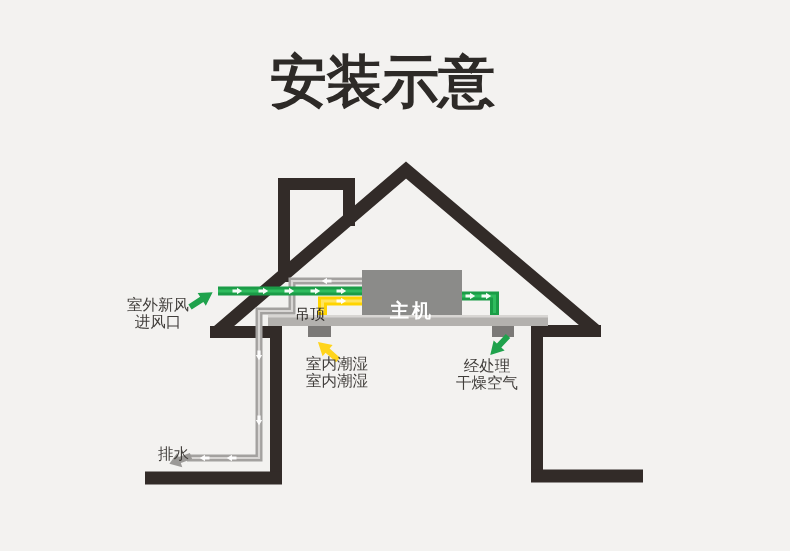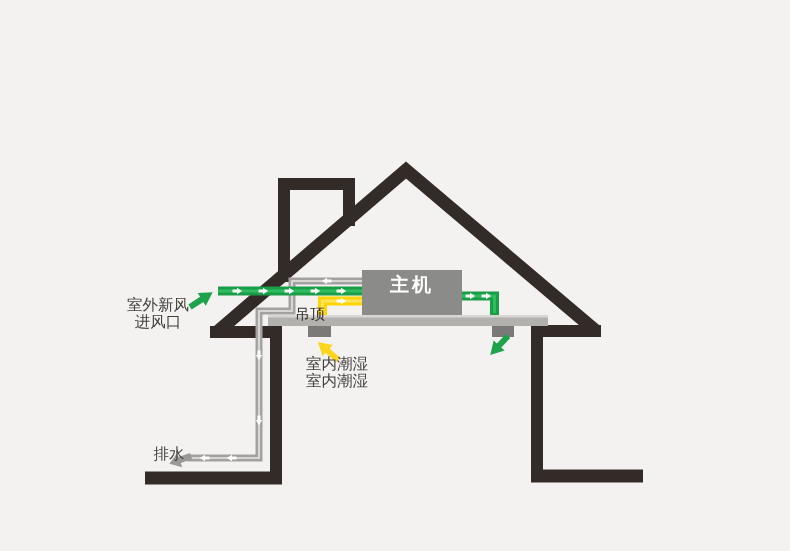--- a/index.html
+++ b/index.html
@@ -25,27 +25,27 @@
     position:absolute;
     font-size:15.5px;
     line-height:16.5px;
     color:#403d3a;
     text-align:center;
     white-space:nowrap;
   }
   .label-fresh-air{left:112px;top:297px;width:92px;}
   .label-indoor{left:292px;top:356px;width:90px;}
   .label-processed{left:442px;top:358px;width:90px;}
-  .label-drain{left:149px;top:446px;width:40px;text-align:center;}
+  .label-drain{left:149px;top:446px;width:40px;text-align:right;}
   .label-ceiling{
     position:absolute;left:295px;top:305px;
     font-size:15px;font-weight:normal;color:#302d2a;
   }
   .unit-label{
-    position:absolute;left:362px;top:258px;width:100px;height:54px;
+    position:absolute;left:362px;top:284px;width:100px;height:54px;
     display:flex;align-items:center;justify-content:center;
     font-size:19px;font-weight:bold;color:#ffffff;letter-spacing:3px;
   }
 </style>
 </head>
 <body>
 
 <div class="stage">
 
   <svg width="790" height="551" viewBox="0 0 790 551">
@@ -140,31 +140,36 @@
       <path d="M 0 -3 L 14 -3 L 14 -7.5 L 27 0 L 14 7.5 L 14 3 L 0 3 Z" fill="#ffd41c"></path>
     </g>
     <g transform="translate(508,336) rotate(133)">
       <path d="M 0 -3 L 13 -3 L 13 -7.5 L 26 0 L 13 7.5 L 13 3 L 0 3 Z" fill="#1fa24c"></path>
     </g>
     <g transform="translate(191,456) rotate(160)">
       <path d="M 0 -3.2 L 12 -3.2 L 12 -7.5 L 23 0 L 12 7.5 L 12 3.2 L 0 3.2 Z" fill="#9b9997"></path>
     </g>
   </svg>
 
+  <div class="title">安装示意</div>
 
   <div class="unit-label">主机</div>
 
   <div class="label-ceiling">吊顶</div>
 
   <div class="label label-fresh-air">
     <div>室外新风</div>
     <div>进风口</div>
   </div>
 
   <div class="label label-indoor">
     <div>室内潮湿</div>
     <div>室内潮湿</div>
   </div>
 
+  <div class="label label-processed">
+    <div>经处理</div>
+    <div>干燥空气</div>
+  </div>
 
   <div class="label label-drain">排水</div>
 
 </div>
 
 </body></html>

